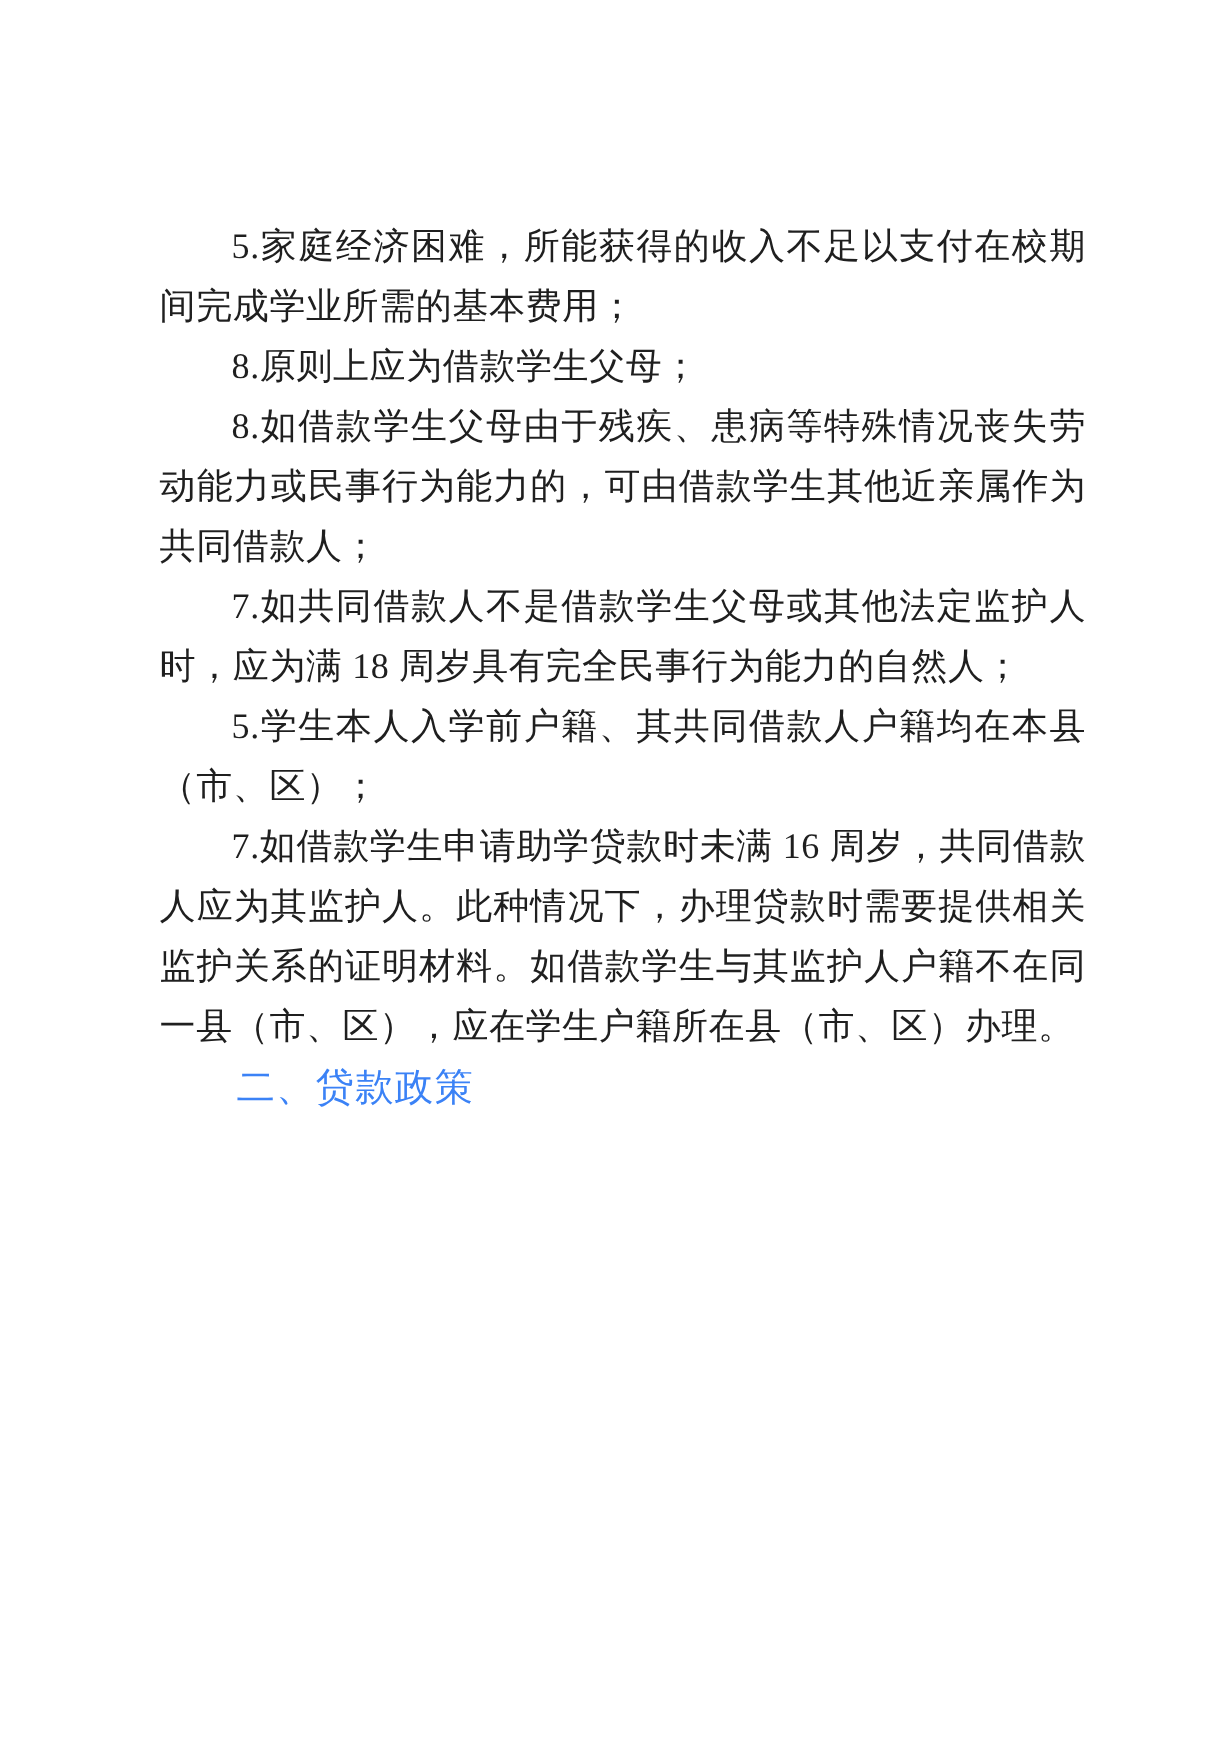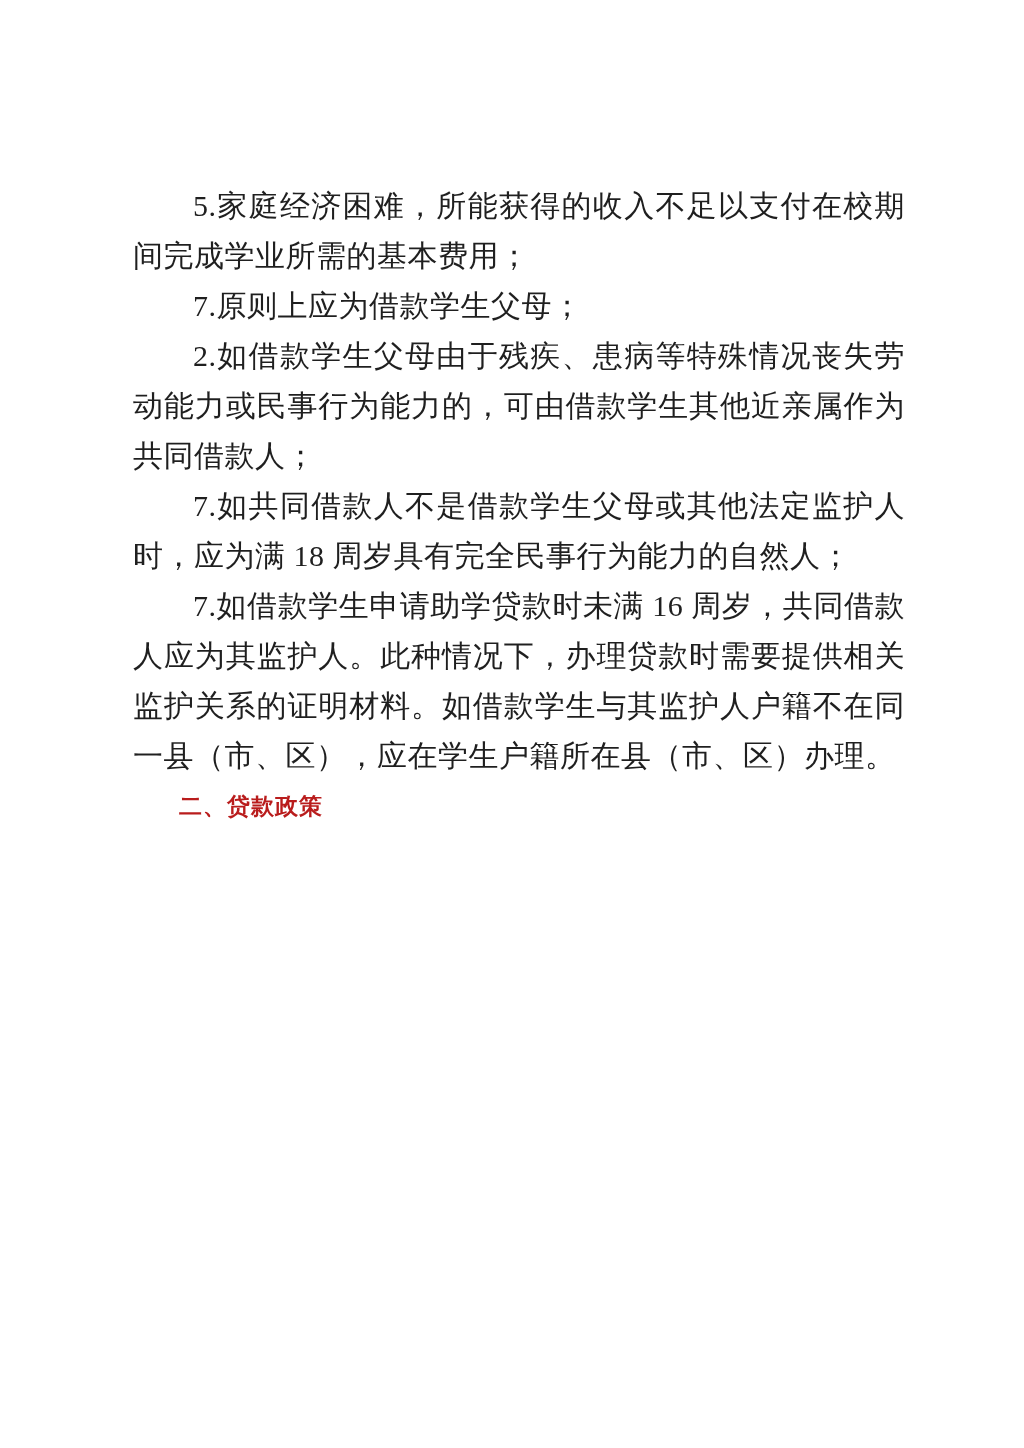--- a/index.html
+++ b/index.html
@@ -34,33 +34,34 @@
     line-height: 50px;
     color: #1f1f1f;
     text-indent: 2em;
     text-align: justify;
     text-justify: inter-ideograph;
     letter-spacing: 0.5px;
   }
   .section-heading {
     margin: 0;
     font-family: "Liberation Sans", "DejaVu Sans", sans-serif;
-    font-weight: 700;
-    font-size: 23px;
+    font-weight: 400;
+    font-size: 32px;
     line-height: 50px;
-    color: #b91c1c;
+    color: #3b82f6;
     text-indent: 2em;
     letter-spacing: 1px;
   }
 </style>
 </head>
 <body>
 
 <div class="page">
   <div class="doc-content" id="doc-content">
       <p class="body-para">5.家庭经济困难，所能获得的收入不足以支付在校期间完成学业所需的基本费用；</p>
-      <p class="body-para">7.原则上应为借款学生父母；</p>
-      <p class="body-para">2.如借款学生父母由于残疾、患病等特殊情况丧失劳动能力或民事行为能力的，可由借款学生其他近亲属作为共同借款人；</p>
+      <p class="body-para">8.原则上应为借款学生父母；</p>
+      <p class="body-para">8.如借款学生父母由于残疾、患病等特殊情况丧失劳动能力或民事行为能力的，可由借款学生其他近亲属作为共同借款人；</p>
       <p class="body-para">7.如共同借款人不是借款学生父母或其他法定监护人时，应为满 18 周岁具有完全民事行为能力的自然人；</p>
+      <p class="body-para">5.学生本人入学前户籍、其共同借款人户籍均在本县（市、区）；</p>
       <p class="body-para">7.如借款学生申请助学贷款时未满 16 周岁，共同借款人应为其监护人。此种情况下，办理贷款时需要提供相关监护关系的证明材料。如借款学生与其监护人户籍不在同一县（市、区），应在学生户籍所在县（市、区）办理。</p>
       <p class="section-heading">二、贷款政策</p>
     </div>
 </div>
 
 </body></html>

